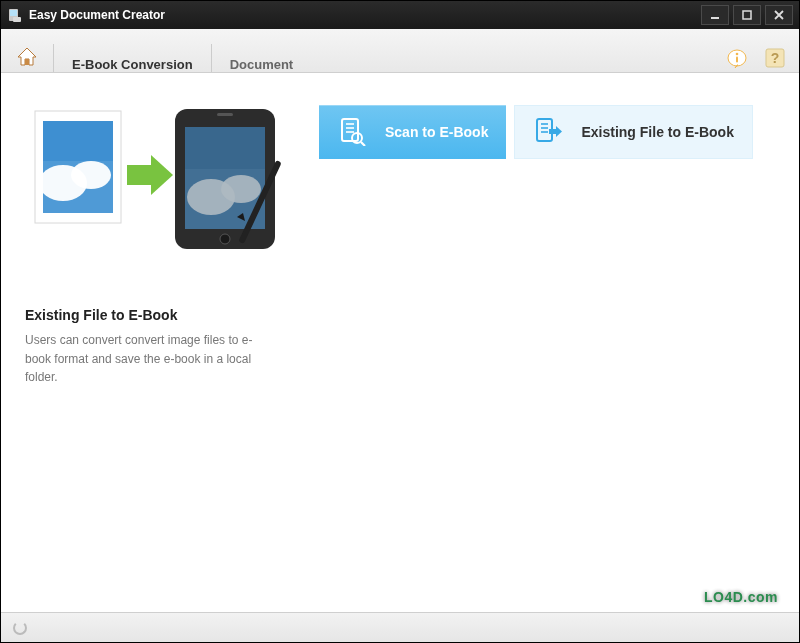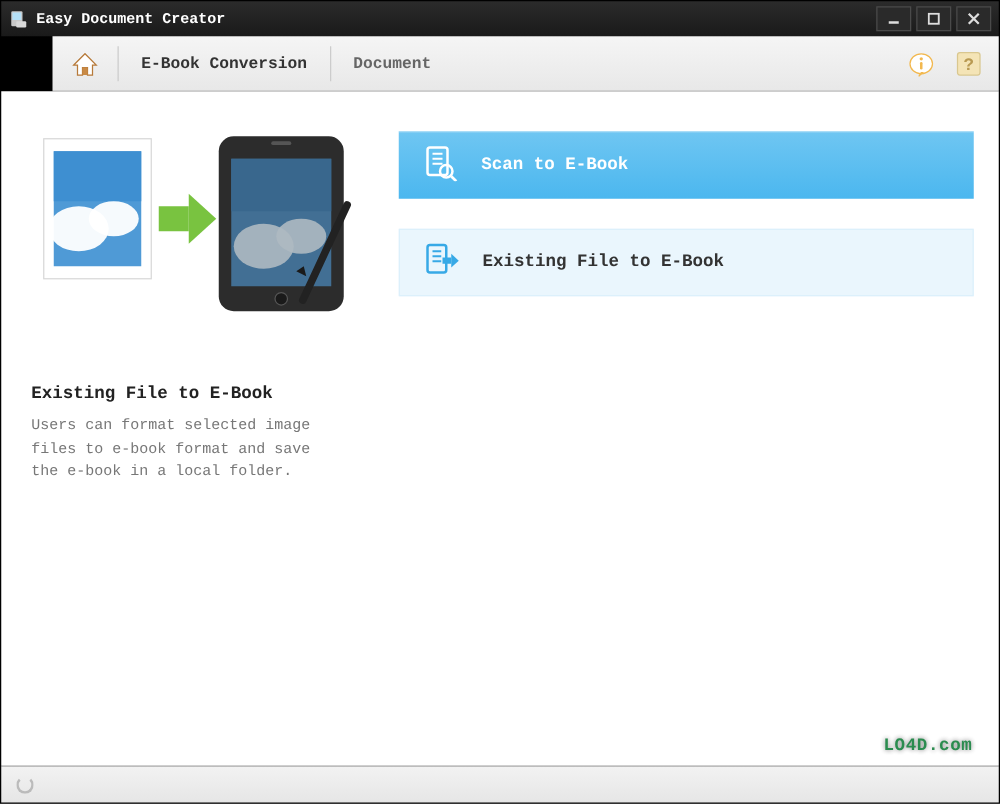--- a/index.html
+++ b/index.html
@@ -4,40 +4,40 @@
   <style>
     * { box-sizing: border-box; margin: 0; padding: 0; }
     body { font-family: "Segoe UI", Tahoma, Arial, sans-serif; width: 800px; height: 643px; overflow: hidden; }
     .window { width: 800px; height: 643px; background: #000; display: flex; flex-direction: column; border: 1px solid #000; }
     .titlebar { height: 28px; background: linear-gradient(#2b2b2b,#1a1a1a); display: flex; align-items: center; color: #fff; padding: 0 6px; font-size: 12px; }
     .titlebar .app-icon { width: 16px; height: 16px; margin-right: 6px; }
     .titlebar .title { flex: 1; font-weight: 600; }
     .win-controls { display: flex; gap: 0; }
     .win-btn { width: 28px; height: 20px; background: #2a2a2a; border: 1px solid #4a4a4a; display: flex; align-items: center; justify-content: center; margin-left: 4px; cursor: pointer; }
     .win-btn svg { display: block; }
-    .toolbar { height: 44px; background: linear-gradient(#f5f5f5,#e8e8e8); border-bottom: 1px solid #cfcfcf; display: flex; align-items: center; padding: 0 10px; gap: 10px; margin-left: 41px; }
+    .toolbar { height: 44px; background: linear-gradient(#f5f5f5,#e8e8e8); border-bottom: 1px solid #cfcfcf; display: flex; align-items: flex-end; padding: 0 10px; gap: 10px; }
     .home-btn { width: 32px; height: 32px; display: flex; align-items: center; justify-content: center; cursor: pointer; border-radius: 4px; }
     .vdiv { width: 1px; height: 28px; background: #ccc; }
     .crumb-section { font-size: 13px; color: #333; font-weight: 700; padding: 0 8px; }
     .crumb-sub { font-size: 13px; color: #666; font-weight: 600; padding: 0 8px; }
     .tool-right { margin-left: auto; display: flex; gap: 10px; align-items: center; }
     .info-btn, .help-btn { width: 28px; height: 28px; display: flex; align-items: center; justify-content: center; cursor: pointer; border-radius: 4px; }
     .content { flex: 1; background: #fff; display: flex; padding: 24px 20px 20px 24px; gap: 14px; }
     .left { width: 280px; display: flex; flex-direction: column; }
     .illustration { width: 260px; height: 160px; position: relative; }
     .left-title { font-weight: 700; font-size: 14px; color: #222; margin-top: 50px; }
     .left-desc { font-size: 12px; color: #777; margin-top: 8px; line-height: 1.55; max-width: 250px; }
-    .options { flex: 1; display: flex; flex-direction: column; gap: 24px; margin-top: 8px; }
+    .options { flex: 1; display: flex; flex-direction: row; gap: 8px; margin-top: 8px; }
     .option { height: 54px; display: flex; align-items: center; padding: 0 18px; gap: 18px; cursor: pointer; font-size: 14px; font-weight: 700; border-radius: 0; }
     .option.selected { background: linear-gradient(#6fc6f2,#4bb7ef); color: #fff; box-shadow: inset 0 1px 0 rgba(255,255,255,.3); }
     .option:not(.selected) { background: #eaf6fd; color: #333; border: 1px solid #dcf0fb; }
     .statusbar { height: 30px; background: linear-gradient(#f2f2f2,#e6e6e6); border-top: 1px solid #cfcfcf; display: flex; align-items: center; padding: 0 12px; }
     .spinner { width: 14px; height: 14px; border: 2px solid #bbb; border-top-color: transparent; border-radius: 50%; }
     .watermark { position: absolute; right: 14px; bottom: 38px; font-size: 14px; color: #15803d; opacity: .9; font-weight: 700; letter-spacing: .5px; text-shadow: 0 0 4px rgba(0,0,0,.6); pointer-events: none; }
-    .frame { position: relative; width: 792px; height: 643px; font-family: Liberation Mono, monospace; }
+    .frame { position: relative; width: 792px; height: 643px; }
     .optlabel { }
     .opt-icon { flex-shrink: 0; }
   </style>
 </head>
 <body>
 <div class="frame">
 
 <div class="window">
   <div class="titlebar">
     <span class="app-icon">
@@ -118,21 +118,21 @@
           <ellipse cx="186" cy="100" rx="24" ry="18" fill="#aeb9c1" opacity="0.9"></ellipse>
           <ellipse cx="216" cy="92" rx="20" ry="14" fill="#aeb9c1" opacity="0.9"></ellipse>
           <circle cx="200" cy="142" r="5" fill="#1a1a1a" stroke="#555"></circle>
           <rect x="192" y="16" width="16" height="3" rx="1.5" fill="#555"></rect>
 
           <rect x="232" y="60" width="6" height="90" rx="3" fill="#222" transform="rotate(25 235 105)"></rect>
           <polygon points="212,120 218,116 220,124" fill="#1a1a1a"></polygon>
         </svg>
       </div>
       <div class="left-title">Existing File to E-Book</div>
-      <div class="left-desc">Users can format selected image files to e-book format and save the e-book in a local folder.</div>
+      <div class="left-desc">Users can convert convert image files to e-book format and save the e-book in a local folder.</div>
     </div>
 
     <div class="options">
       <div class="option selected">
         <span class="opt-icon">
           <svg width="30" height="30" viewBox="0 0 30 30">
                 <rect x="5" y="3" width="16" height="22" rx="2" fill="none" stroke="#fff" stroke-width="2"></rect>
                 <line x1="9" y1="8" x2="17" y2="8" stroke="#fff" stroke-width="1.6"></line>
                 <line x1="9" y1="12" x2="17" y2="12" stroke="#fff" stroke-width="1.6"></line>
                 <line x1="9" y1="16" x2="17" y2="16" stroke="#fff" stroke-width="1.6"></line>

